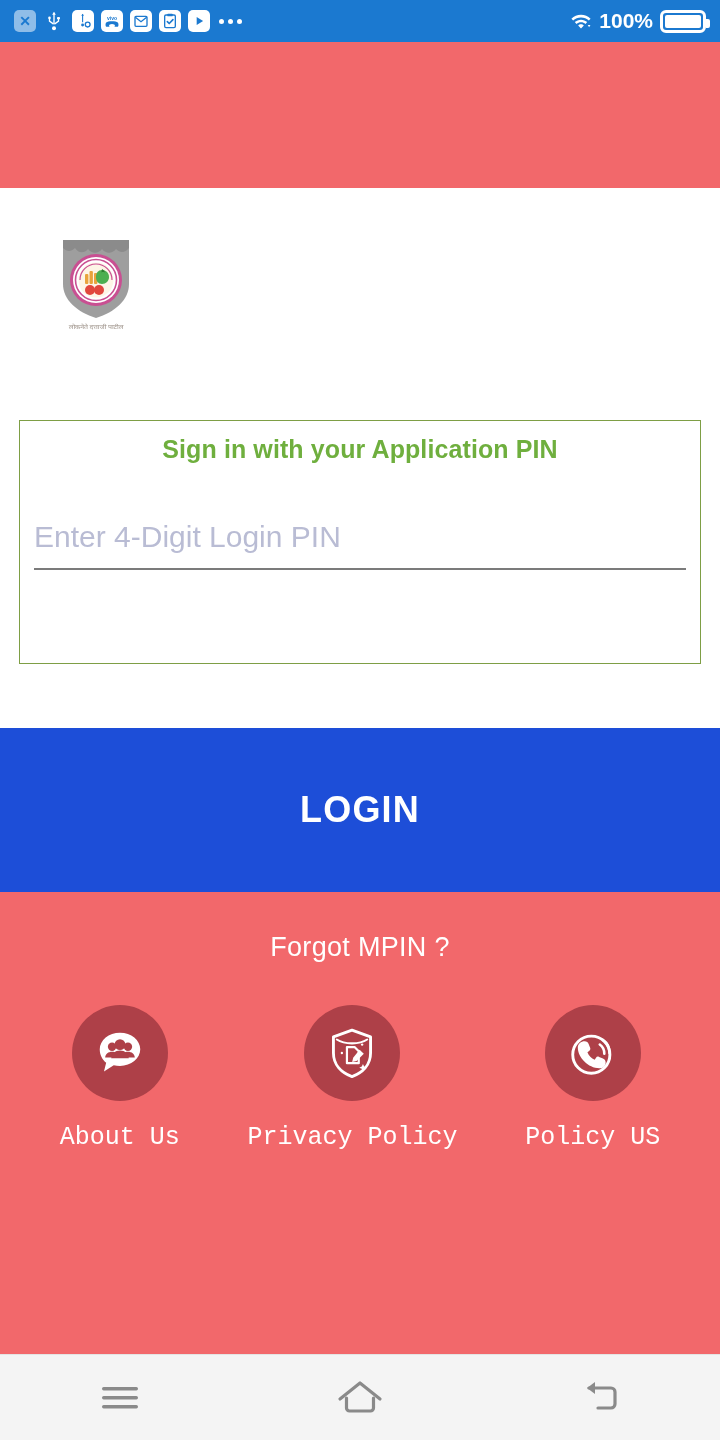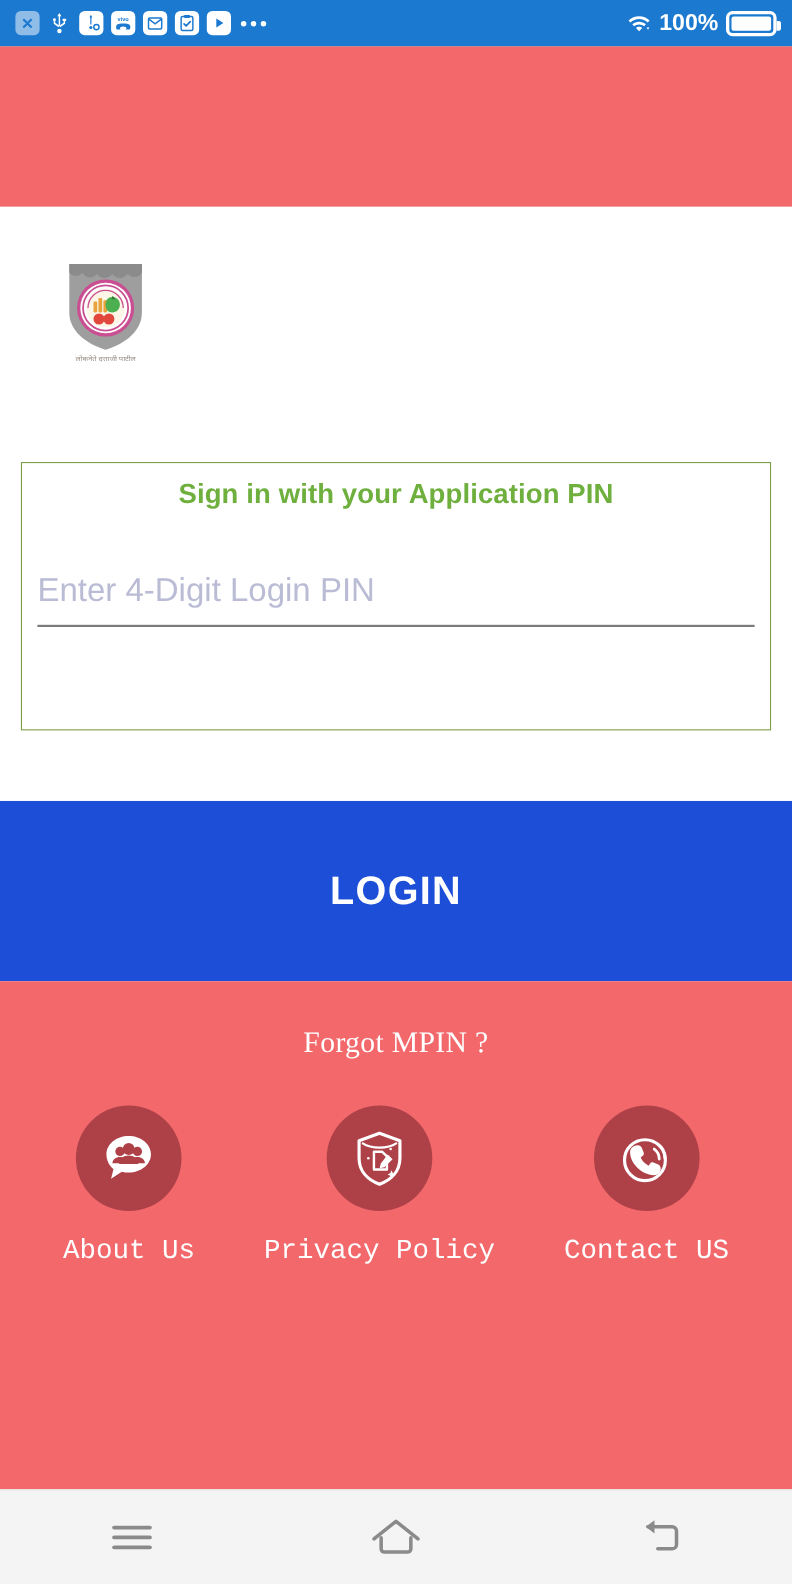--- a/index.html
+++ b/index.html
@@ -226,21 +226,21 @@
     flex-direction: column;
     align-items: center;
   }
   .forgot-link {
     margin-top: 40px;
     color: #ffffff;
     font-size: 27px;
     letter-spacing: 0.3px;
     background: none;
     border: none;
-    font-family: Liberation Serif, serif;
+    font-family: Liberation Sans, sans-serif;
     cursor: pointer;
   }
   .quick-links {
     margin-top: 42px;
     width: 100%;
     display: flex;
     justify-content: space-around;
     padding: 0 26px;
   }
   .q-item {
@@ -449,21 +449,21 @@
 
       <div class="q-item">
         <div class="q-circle">
           <svg width="54" height="54" viewBox="0 0 64 64">
             <circle cx="30" cy="34" r="22" fill="none" stroke="#ffffff" stroke-width="3.4"></circle>
             <path d="M22 18c2.6 0 4 1 4.8 3.2l1.8 4.6c.6 1.6.2 2.8-1.2 3.8l-2 1.4c1.6 4 4.6 7.2 8.6 9l1.4-2.2c1-1.5 2.2-1.9 3.8-1.2l4.6 1.8c2.2.9 3.2 2.3 3.2 4.8 0 3.8-3.2 7-7.6 7C26.6 50 14 37.6 14 25.6 14 21.2 17.8 18 22 18z" fill="#ffffff"></path>
             <path d="M40 22c3.4 2.4 5.4 6.4 5.4 10.8" fill="none" stroke="#ffffff" stroke-width="3" stroke-linecap="round"></path>
             <path d="M43.6 16.4c5 3.4 8 9.2 8 15.6" fill="none" stroke="#ffffff" stroke-width="3" stroke-linecap="round"></path>
           </svg>
         </div>
-        <div class="q-label">Contact US</div>
+        <div class="q-label">Policy US</div>
       </div>
 
     </div>
   </div>
 
   <div class="nav-bar">
     <button class="nav-btn">
       <svg width="40" height="30" viewBox="0 0 40 30">
         <rect x="2" y="4" width="36" height="3.4" rx="1.7" fill="#8a8a8a"></rect>
         <rect x="2" y="13" width="36" height="3.4" rx="1.7" fill="#8a8a8a"></rect>

